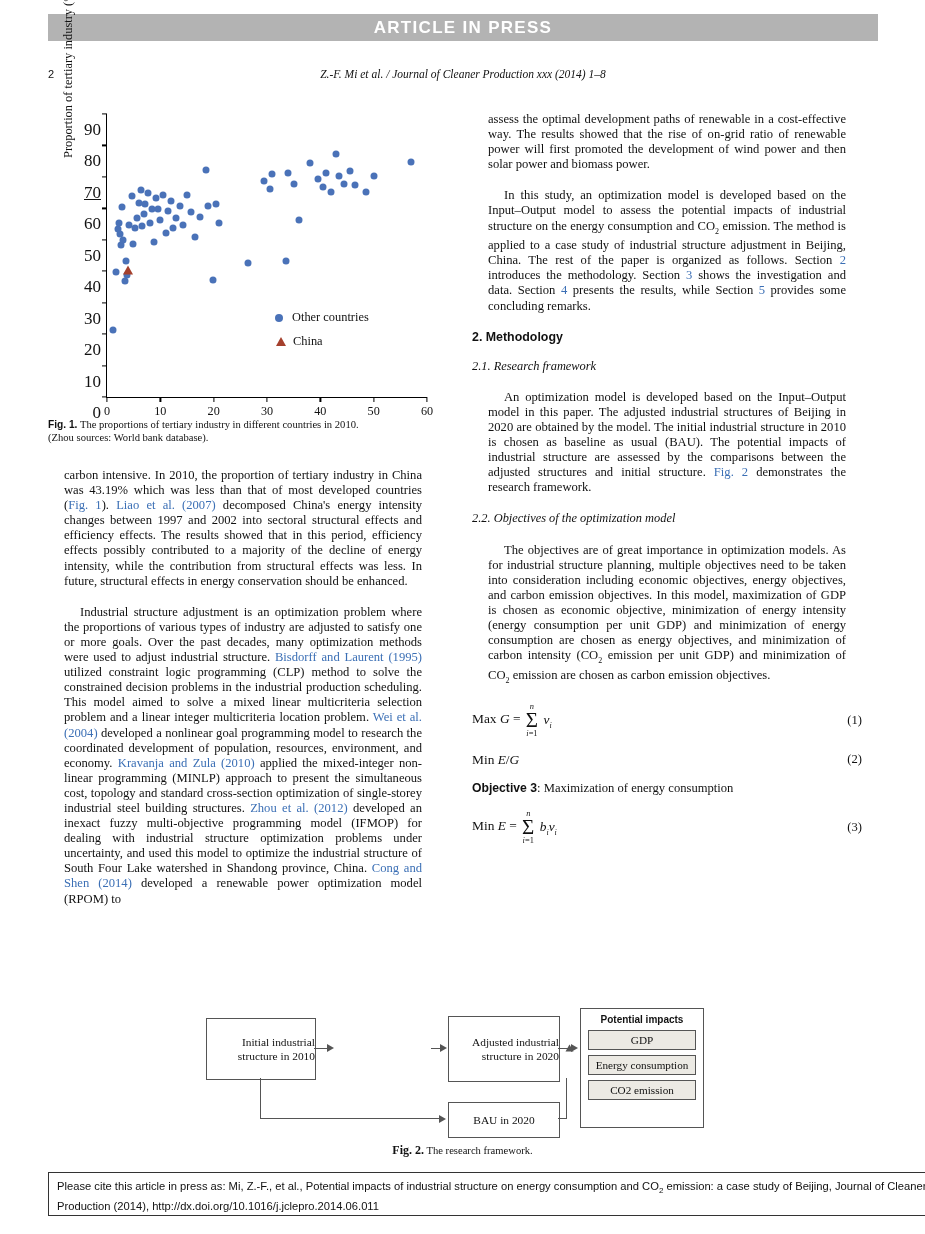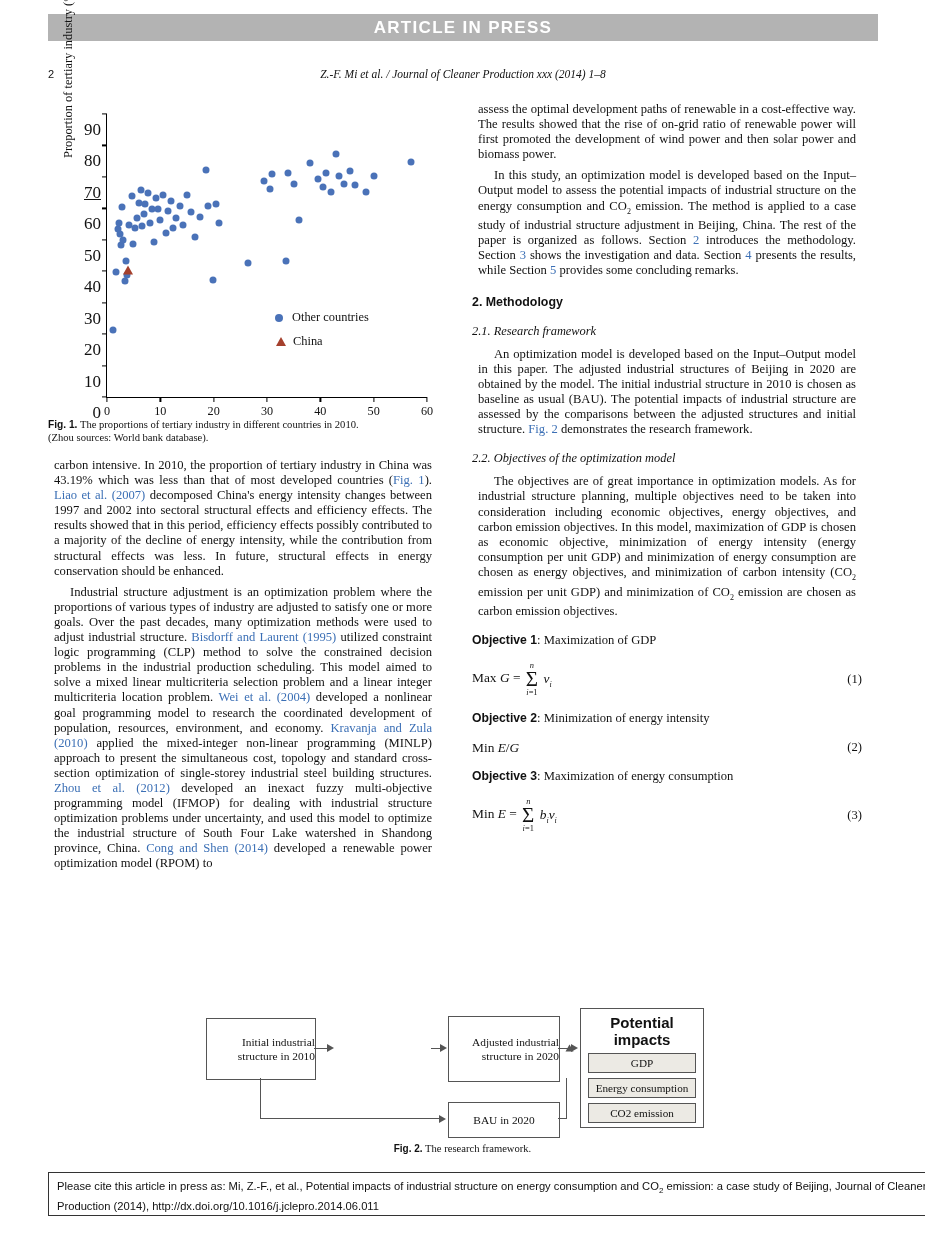--- a/index.html
+++ b/index.html
@@ -28,21 +28,21 @@
     text-align:center;font-style:italic;font-size:11.5px;
   }
 
   .col{
     position:absolute;top:96px;width:390px;
     font-size:12.6px;line-height:15.1px;text-align:justify;
   }
   .col.left{left:48px;}
   .col.right{left:472px;}
 
-  p{margin:6px;text-indent:16px;}
+  p{margin:16px;text-indent:16px;}
   p.noind{text-indent:0;}
   .lnk{color:#3b6fb5;}
 
   
   .fig1{
     position:absolute;left:48px;top:100px;width:392px;height:340px;
   }
   .plotbox{
     position:absolute;left:58px;top:14px;width:320px;height:283px;
     border-left:1.3px solid #000;border-bottom:1.3px solid #000;
@@ -95,30 +95,30 @@
     position:absolute;border:1.1px solid #555;background:#fff;
     font-size:11.4px;text-align:right;display:flex;align-items:center;justify-content:center;
     line-height:14px;
   }
   .ellipse{
     position:absolute;border:1.1px solid #555;border-radius:50%;background:#fff;
     font-family:"Liberation Sans",sans-serif;font-weight:bold;font-size:11.2px;
     display:flex;align-items:center;justify-content:center;text-align:center;line-height:14px;
   }
   .panel{position:absolute;border:1.3px solid #555;background:#fff;}
-  .panel-title{font-family:"Liberation Sans",sans-serif;font-weight:bold;font-size:15px;text-align:center;margin-top:5px;}
+  .panel-title{font-family:"Liberation Sans",sans-serif;font-weight:bold;font-size:10px;text-align:center;margin-top:5px;}
   .gbox{
     margin:5px 7px 0 7px;border:1.1px solid #555;background:#eceae4;
     font-size:11.2px;text-align:center;padding:3px 0;
   }
   .arr{position:absolute;background:#555;height:1.1px;}
   .arrv{position:absolute;background:#555;width:1.1px;}
   .ah{position:absolute;width:0;height:0;border-top:4px solid transparent;border-bottom:4px solid transparent;border-left:7px solid #555;}
   .fig2cap{position:absolute;left:0;top:145px;width:545px;text-align:center;font-size:10.6px;}
-  .fig2cap b{font-family:Liberation Sans, sans-serif;font-size:10px;}
+  .fig2cap b{font-family:Liberation Serif, serif;font-size:12px;}
 
   
   .cite{
     position:absolute;left:48px;top:1172px;width:891px;height:44px;
     border:1.2px solid #333;background:#fff;
     font-family:"Liberation Sans",sans-serif;font-size:11.2px;line-height:14.4px;
     padding:6px 8px;box-sizing:border-box;
   }
   sub{font-size:8px;}
 </style>
@@ -273,35 +273,29 @@
   <h4 class="subsect">2.1. Research framework</h4>
   <div id="right-paras-21">
       <p class=""><span>An optimization model is developed based on the Input–Output model in this paper. The adjusted industrial structures of Beijing in 2020 are obtained by the model. The initial industrial structure in 2010 is chosen as baseline as usual (BAU). The potential impacts of industrial structure are assessed by the comparisons between the adjusted structures and initial structure. </span><span class="lnk">Fig. 2</span><span> demonstrates the research framework.</span></p>
     </div>
 
   <h4 class="subsect">2.2. Objectives of the optimization model</h4>
   <div id="right-paras-22">
       <p class=""><span>The objectives are of great importance in optimization models. As for industrial structure planning, multiple objectives need to be taken into consideration including economic objectives, energy objectives, and carbon emission objectives. In this model, maximization of GDP is chosen as economic objective, minimization of energy intensity (energy consumption per unit GDP) and minimization of energy consumption are chosen as energy objectives, and minimization of carbon intensity (CO</span><sub>2</sub><span> emission per unit GDP) and minimization of CO</span><sub>2</sub><span> emission are chosen as carbon emission objectives.</span></p>
     </div>
 
-  <p class="objline">
-    <b>Objective 1</b><span>: Maximization of GDP</span>
-  </p>
   <p class="eq">
     Max <i class="v">G</i> =
     <span class="sum">
       <span class="top"><i class="v">n</i></span><span class="sig">Σ</span><span class="bot"><i class="v">i</i>=1</span>
     </span>
     <i class="v">v<sub>i</sub></i>
     <span class="num">(1)</span>
   </p>
 
-  <p class="objline">
-    <b>Objective 2</b><span>: Minimization of energy intensity</span>
-  </p>
   <p class="eq">
     Min <i class="v">E</i>/<i class="v">G</i>
     <span class="num">(2)</span>
   </p>
 
   <p class="objline">
     <b>Objective 3</b><span>: Maximization of energy consumption</span>
   </p>
   <p class="eq">
     Min <i class="v">E</i> =

